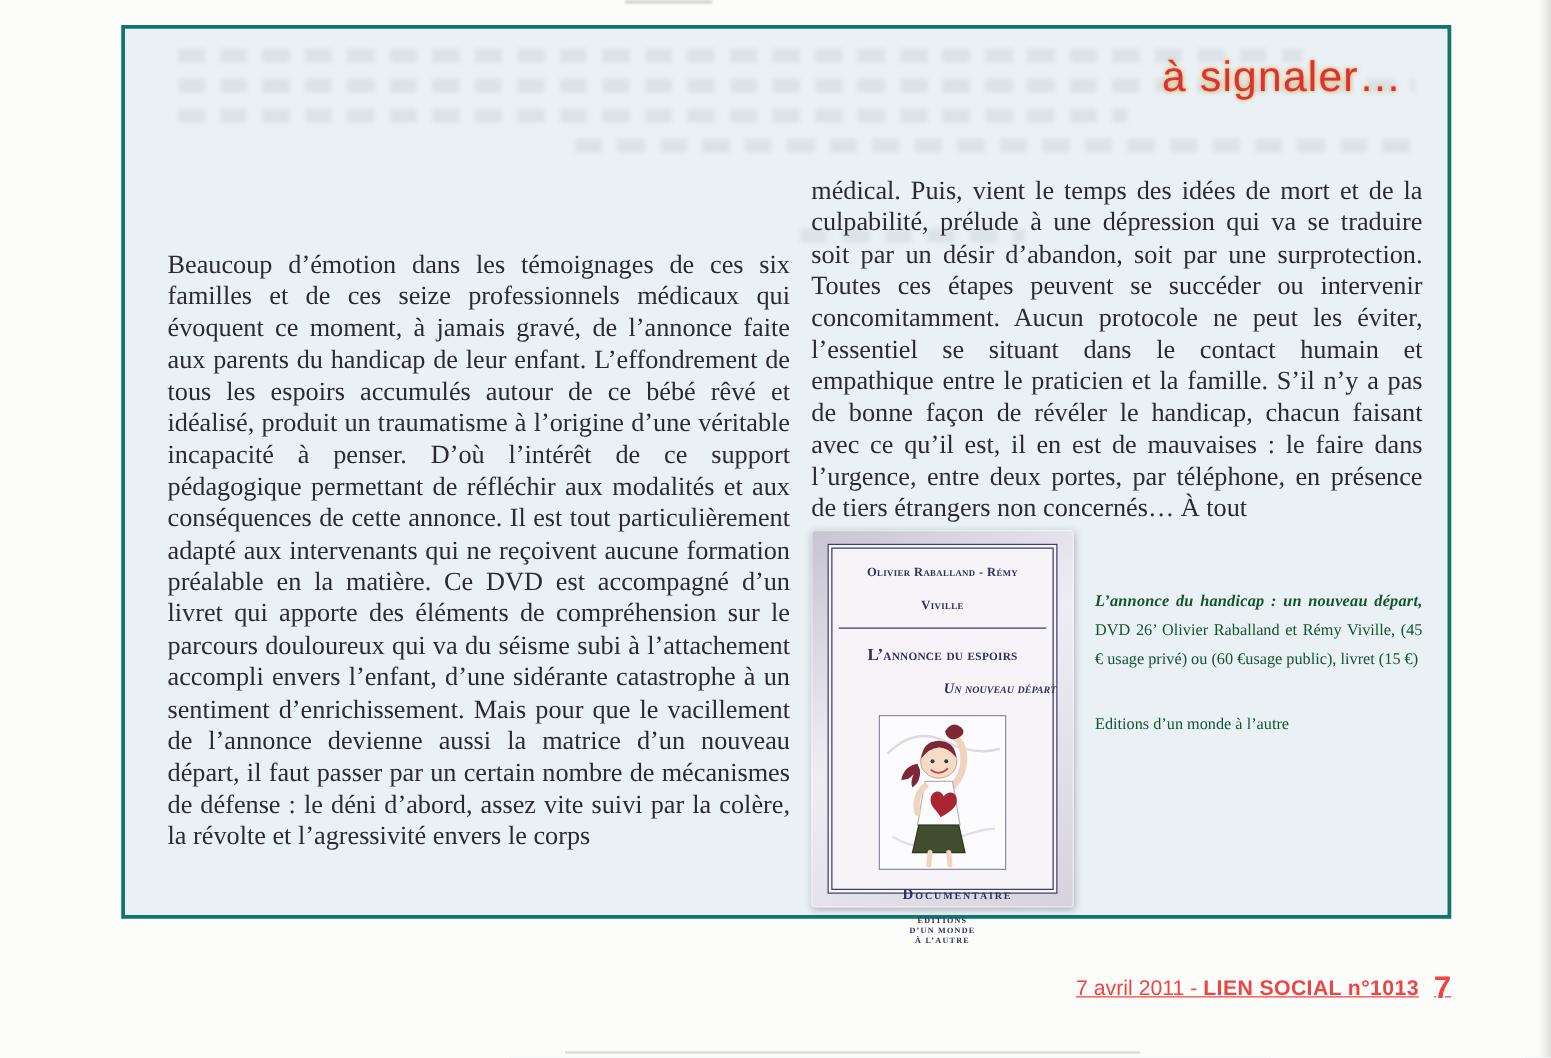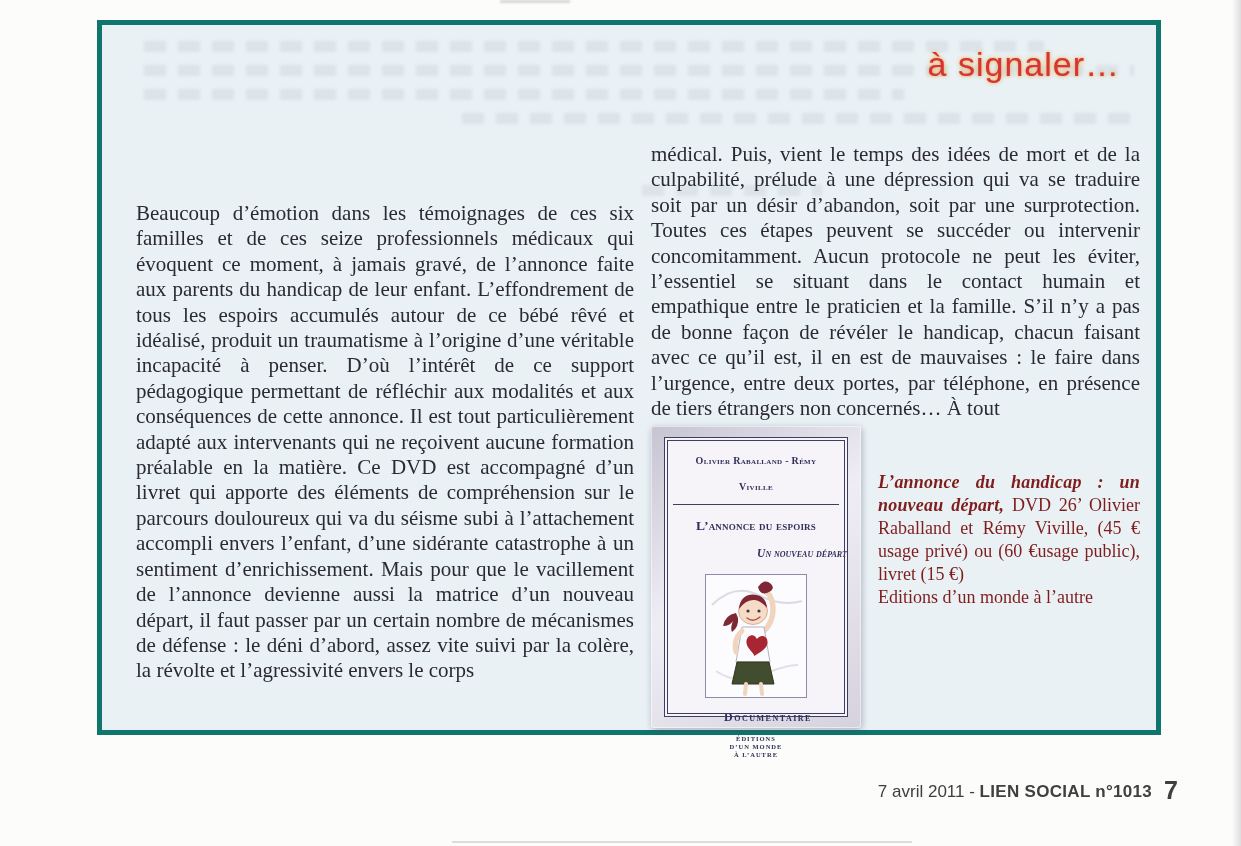--- a/index.html
+++ b/index.html
@@ -6,21 +6,21 @@
   html,body { margin:0; padding:0; }
   body {
     width:1241px; height:846px; position:relative; overflow:hidden;
     background:#fcfcfa;
     font-family:"Liberation Sans", sans-serif;
   }
 
   
   .panel {
     position:absolute; left:97px; top:20px; width:1064px; height:715px;
-    background:#e9f1f5; border:5px solid #0f766e;
+    background:#e9f1f5; border:3px solid #0f766e;
   }
 
   
   .ghost {
     position:absolute; height:11px; filter:blur(1.6px); pointer-events:none;
     background:repeating-linear-gradient(90deg, rgba(110,112,122,0.10) 0 22px, rgba(110,112,122,0) 22px 34px);
   }
   .ghost.g1 { left:42px;  top:16px;  width:900px; }
   .ghost.g2 { left:42px;  top:40px;  width:990px; }
   .ghost.g3 { left:42px;  top:64px;  width:760px; }
@@ -84,27 +84,27 @@
   }
   .dvd-pub {
     display:block; margin-top:4px;
     font-size:6.5px; font-weight:bold; letter-spacing:1px; line-height:8px;
     text-transform:uppercase;
   }
 
   
   .caption {
     margin-top:50px;
-    font-size:18px; line-height:23px; color:#7f1d1d; text-align:justify;
+    font-size:13px; line-height:23px; color:#14532d; text-align:justify;
   }
   .caption .cap-title { font-weight:bold; font-style:italic; letter-spacing:0.2px; }
-  .caption .cap-line { display:block; text-align:left; }
+  .caption .cap-line { display:block; text-align:left;margin-top:29px; }
 
   
-  .footer { position:absolute; top:776px; right:63px; font-size:17px; color:#404040; white-space:nowrap; }
+  .footer { position:absolute; top:776px; right:80px; font-size:17px; color:#ef4444; white-space:nowrap;text-decoration:underline; }
   .footer .mag { font-weight:bold; letter-spacing:0.3px; }
   .footer .pagenum { font-weight:bold; font-size:25px; margin-left:12px; vertical-align:-2px; }
 
   
   .edge-right {
     position:absolute; top:0; right:0; width:9px; height:846px;
     background:linear-gradient(to left, rgba(150,150,158,0.30), rgba(150,150,158,0));
   }
   .edge-bottom {
     position:absolute; left:452px; top:841px; width:460px; height:2px;

